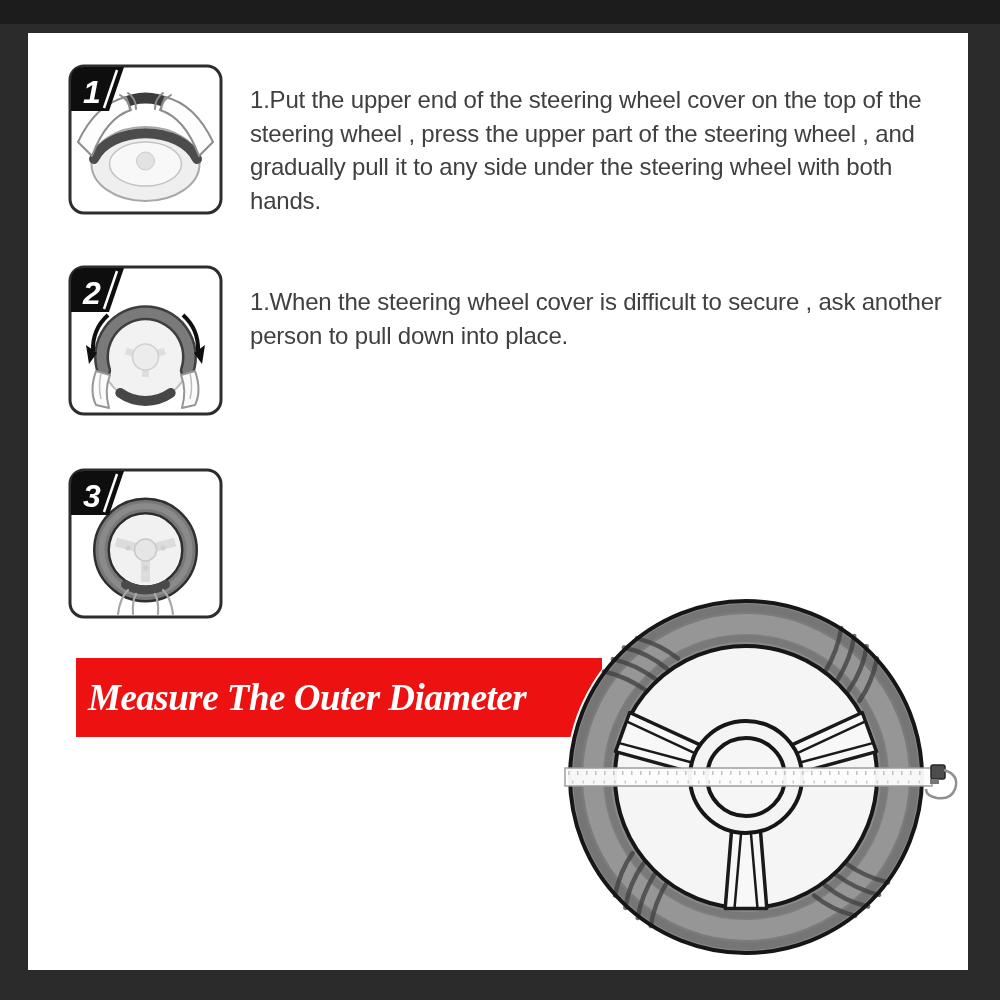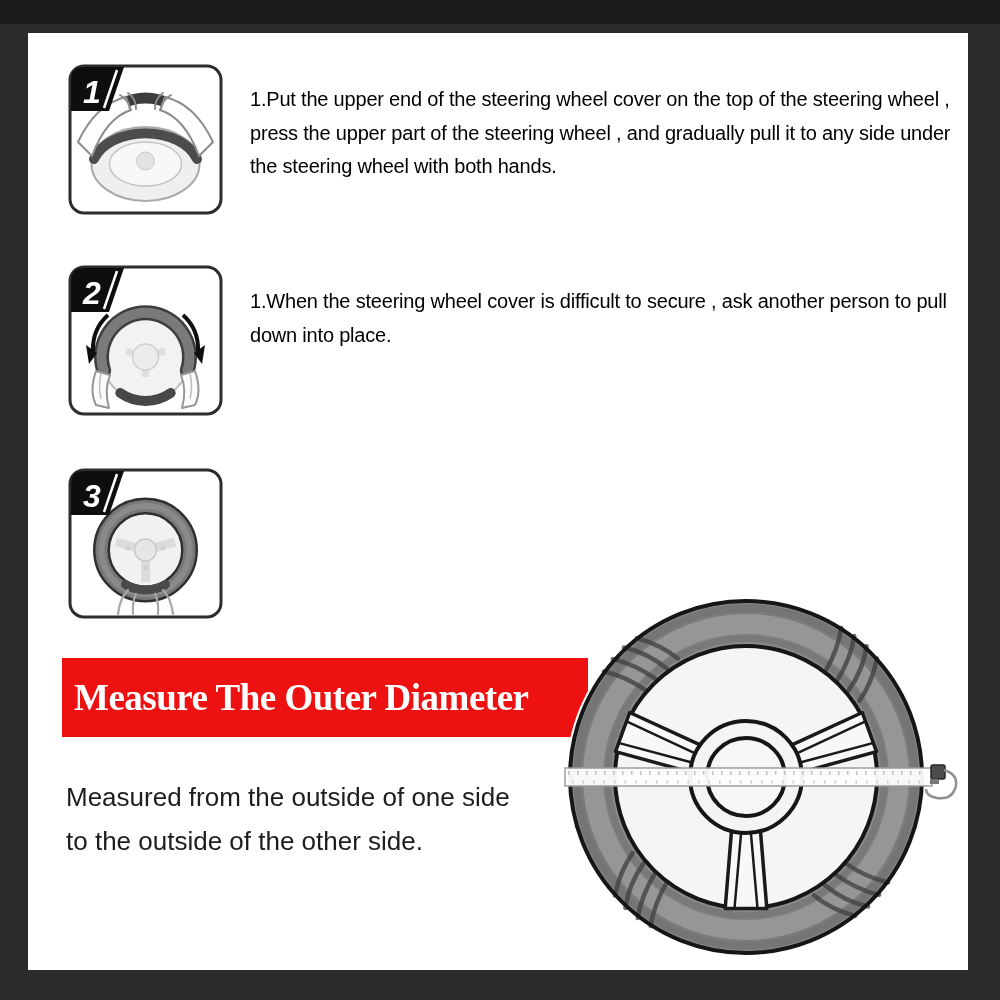--- a/index.html
+++ b/index.html
@@ -11,32 +11,32 @@
   .top-strip{position:absolute;left:0;top:0;width:1000px;height:24px;background:#1c1c1c;}
   .page{position:absolute;left:28px;top:33px;width:940px;height:937px;background:#ffffff;}
 
   .step-icon{position:absolute;left:40px;width:155px;height:151px;}
   #icon1{top:31px}
   #icon2{top:232px}
   #icon3{top:435px}
 
   .step-text{
     position:absolute;left:222px;width:702px;margin:0;
-    font-size:20px;line-height:33.5px;color:#000000;letter-spacing:-0.2px;
+    font-size:24px;line-height:33.5px;color:#404040;letter-spacing:-0.2px;
   }
   #text1{top:50px}
   #text2{top:252px}
   #text3{top:447px}
 
   .banner{
-    position:absolute;left:34px;top:625px;width:526px;height:79px;
+    position:absolute;left:48px;top:625px;width:526px;height:79px;
     background:#ee1111;color:#ffffff;
     font-family:"Liberation Serif","DejaVu Serif",serif;font-weight:bold;
     font-size:37px;line-height:79px;padding-left:12px;box-sizing:border-box;
-    white-space:nowrap;overflow:hidden;letter-spacing:-0.5px;
+    white-space:nowrap;overflow:hidden;letter-spacing:-0.5px;font-style:italic;
   }
 
   .note{
     position:absolute;left:38px;top:742px;margin:0;
     font-size:26px;line-height:44px;color:#1d1d1d;
   }
 
   .wheel{position:absolute;left:480px;top:520px;}
 </style>
 </head>
@@ -99,21 +99,20 @@
     <path d="M57.5,116.6 A40 40 0 0 0 97.5,116.6" stroke="#4a4a4a" stroke-width="9" fill="none" stroke-linecap="round"></path>
     <path d="M60,122 q-8,8 -10,24 M68,126 q-4,8 -3,20" stroke="#a8a8a8" stroke-width="2.2" fill="none" stroke-linecap="round"></path>
     <path d="M95,122 q8,8 10,24 M87,126 q4,8 3,20" stroke="#a8a8a8" stroke-width="2.2" fill="none" stroke-linecap="round"></path>
     <path d="M3,16 Q3,3 16,3 L56,3 L41,47 L3,47 Z" fill="#0e0e0e"></path>
     <line x1="49" y1="6" x2="36" y2="44" stroke="#ffffff" stroke-width="2.5"></line>
     <text x="24" y="39" text-anchor="middle" font-size="32" font-weight="bold" font-style="italic" fill="#ffffff">3</text>
   </svg>
 
   <div class="banner">Measure The Outer Diameter</div>
 
-  <p class="note"><span>Measured from the outside of one side</span><br><span>to the outside of the other side.</span></p>
 
   <svg class="wheel" width="460" height="417" viewBox="0 0 460 417">
     <defs>
       <g id="grip" stroke="#3f3f3f" stroke-width="4.5" fill="none" stroke-linecap="round" opacity="0.75">
         <path d="M206,50 C215,63 221,79 224,93"></path>
         <path d="M221,47 C230,60 236,77 239,92"></path>
         <path d="M237,46 C246,59 252,75 254,91"></path>
         <path d="M253,48 C261,61 267,76 269,91"></path>
       </g>
     </defs>

